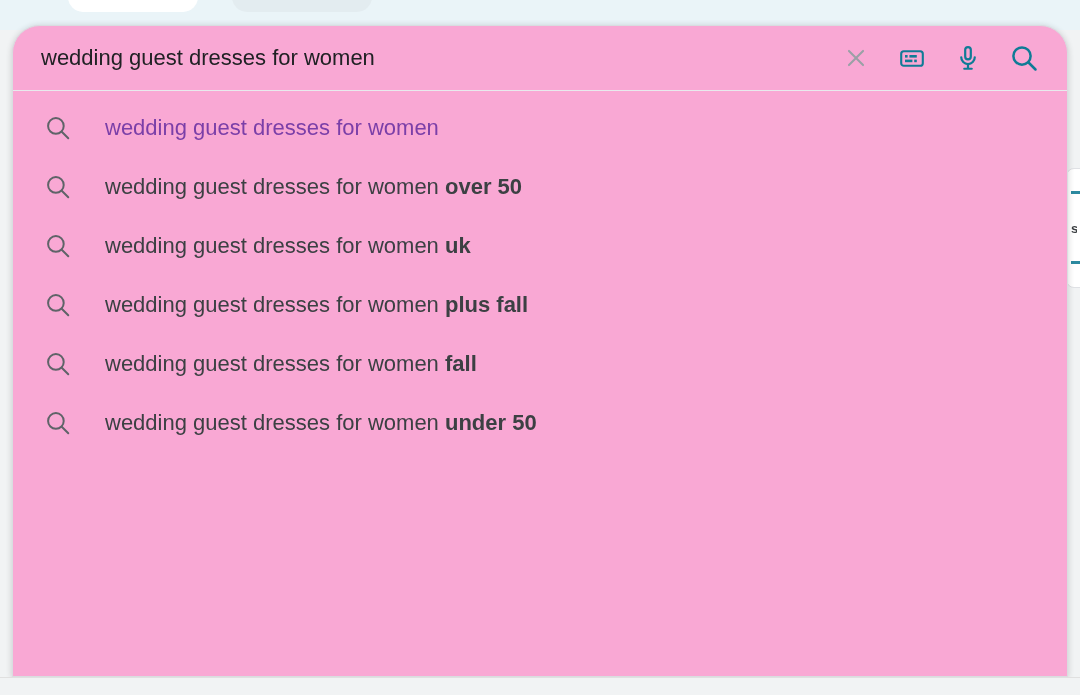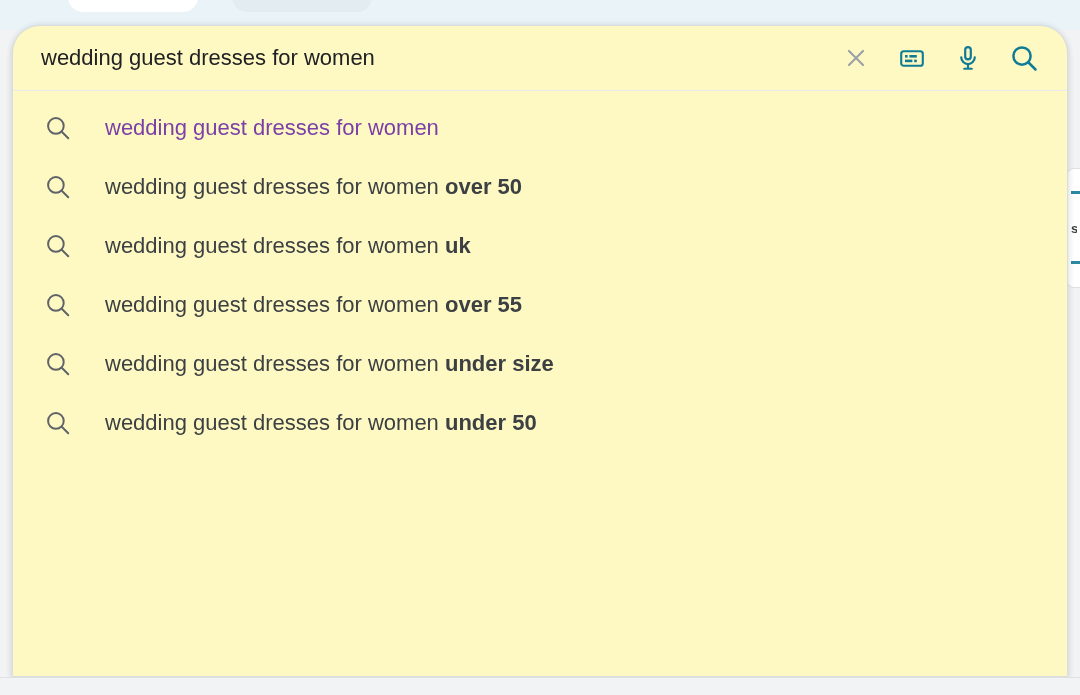--- a/index.html
+++ b/index.html
@@ -70,21 +70,21 @@
     white-space: nowrap;
     overflow: hidden;
   }
 
   
   #searchbox {
     position: absolute;
     left: 12px; top: 25px;
     width: 1056px;
     height: 652px;
-    background: #fef9c3;
+    background: #f9a8d4;
     border: 1px solid #dadce0;
     border-top-left-radius: 28px;
     border-top-right-radius: 28px;
     box-shadow: 0 1px 6px rgba(32,33,36,.20);
     overflow: hidden;
   }
 
   
   .input-row {
     position: relative;
@@ -250,30 +250,30 @@
           </div>
           <div class="sug-text">wedding guest dresses for women <span class="bold">uk</span></div>
         </div>
         <div class="sug-row">
           <div class="sug-icon">
             <svg width="28" height="28" viewBox="0 0 24 24" aria-hidden="true">
               <circle cx="10.2" cy="10.2" r="6.7" fill="none" stroke="#5f6368" stroke-width="1.7"></circle>
               <path d="M15.2 15.2 L20.8 20.8" fill="none" stroke="#5f6368" stroke-width="1.7" stroke-linecap="round"></path>
             </svg>
           </div>
-          <div class="sug-text">wedding guest dresses for women <span class="bold">over 55</span></div>
-        </div>
-        <div class="sug-row">
-          <div class="sug-icon">
-            <svg width="28" height="28" viewBox="0 0 24 24" aria-hidden="true">
-              <circle cx="10.2" cy="10.2" r="6.7" fill="none" stroke="#5f6368" stroke-width="1.7"></circle>
-              <path d="M15.2 15.2 L20.8 20.8" fill="none" stroke="#5f6368" stroke-width="1.7" stroke-linecap="round"></path>
-            </svg>
-          </div>
-          <div class="sug-text">wedding guest dresses for women <span class="bold">under size</span></div>
+          <div class="sug-text">wedding guest dresses for women <span class="bold">plus fall</span></div>
+        </div>
+        <div class="sug-row">
+          <div class="sug-icon">
+            <svg width="28" height="28" viewBox="0 0 24 24" aria-hidden="true">
+              <circle cx="10.2" cy="10.2" r="6.7" fill="none" stroke="#5f6368" stroke-width="1.7"></circle>
+              <path d="M15.2 15.2 L20.8 20.8" fill="none" stroke="#5f6368" stroke-width="1.7" stroke-linecap="round"></path>
+            </svg>
+          </div>
+          <div class="sug-text">wedding guest dresses for women <span class="bold">fall</span></div>
         </div>
         <div class="sug-row">
           <div class="sug-icon">
             <svg width="28" height="28" viewBox="0 0 24 24" aria-hidden="true">
               <circle cx="10.2" cy="10.2" r="6.7" fill="none" stroke="#5f6368" stroke-width="1.7"></circle>
               <path d="M15.2 15.2 L20.8 20.8" fill="none" stroke="#5f6368" stroke-width="1.7" stroke-linecap="round"></path>
             </svg>
           </div>
           <div class="sug-text">wedding guest dresses for women <span class="bold">under 50</span></div>
         </div>

